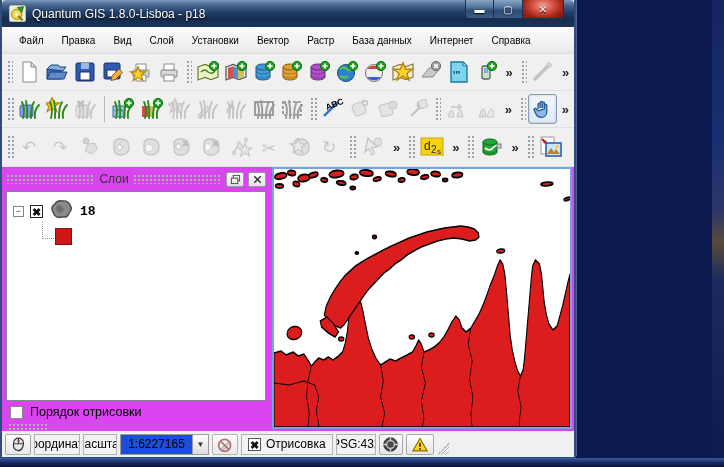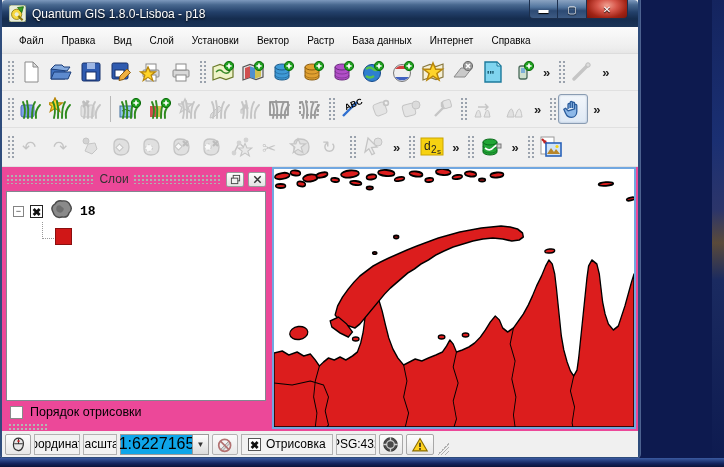--- a/index.html
+++ b/index.html
@@ -7,21 +7,21 @@
   body { font-family:"Liberation Sans", sans-serif; background:#0d1a4f; position:relative; }
 
   
   .desktop-right { position:absolute; right:0; top:0; width:12px; height:467px;
     background:linear-gradient(180deg,#14245e 0%,#1a2f72 30%,#2c356a 45%,#5a4a3a 52%,#1a2a60 60%,#0d1a4f 100%); }
   .desktop-bottom { position:absolute; left:0; bottom:0; width:724px; height:9px;
     background:linear-gradient(180deg,#3a5aa0,#14245e 60%,#0a1238); overflow:hidden; white-space:nowrap; }
   .desktop-bottom span { color:rgba(255,255,255,.7); font-size:7px; display:inline-block; margin:1px 34px 0 34px; }
 
   
-  .window { position:absolute; left:0; top:0; width:640px; height:458px;
+  .window { position:absolute; left:0; top:0; width:576px; height:458px;
     border:2px solid #2e4c7c; border-top:none; border-bottom-width:4px;
     border-radius:0 0 4px 4px; background:#f0f0f0;
     box-shadow:0 0 0 1px rgba(140,170,210,.5); }
   .titlebar { height:27px; background:linear-gradient(180deg,#7d99bd 0%,#48688f 18%,#23406a 45%,#152c4e 70%,#1b3458 100%);
     display:flex; align-items:center; padding-left:7px; position:relative; border-radius:4px 4px 0 0; }
   .titlebar .qgis-logo { width:17px; height:17px; margin-right:6px; }
   .title-text { color:#fff; font-size:12px; text-shadow:0 1px 2px #000; }
   .winbtns { position:absolute; right:10px; top:0; display:flex; }
   .winbtn { height:19px; border:1px solid #1c2f4d; border-top:none; display:flex; align-items:center; justify-content:center;
     color:#fff; font-size:10px; background:linear-gradient(180deg,#8ba4c2 0%,#52759e 40%,#2d4a73 60%,#3d5b84 100%);
@@ -45,21 +45,21 @@
   .tb-sep { width:1px; height:26px; background:#b8b8b8; margin:0 4px; }
   .tb-btn { width:30px; height:30px; border:1px solid transparent; background:transparent;
     display:flex; align-items:center; justify-content:center; padding:0; }
   .tb-btn svg { display:block; }
   .tb-btn.disabled { filter:grayscale(1) opacity(.5); }
   .tb-btn.pressed { border:1px solid #8a9cb2; border-radius:3px;
     background:linear-gradient(180deg,#f2f6fb,#dfe9f5); box-shadow:inset 0 0 2px rgba(90,120,160,.5); }
   .tb-chev { font-size:13px; font-weight:bold; color:#222; padding:0 5px; cursor:default; }
 
   
-  .main { display:flex; height:264px; background:#ec4899; }
+  .main { display:flex; height:264px; background:#d946ef; }
   .dock { width:268px; display:flex; flex-direction:column; padding:2px 2px 0 2px; }
   .dock-header { height:20px; display:flex; align-items:center; gap:4px; padding:0 2px; }
   .dock-dots { flex:1; height:10px;
     background-image:radial-gradient(circle, #b0b0b0 0.8px, transparent 1px);
     background-size:4px 4px; }
   .dock-title { font-size:12px; color:#333; }
   .dock-btn { width:18px; height:15px; border:1px solid #9b9b9b; border-radius:2px;
     background:linear-gradient(180deg,#fefefe,#e3e3e3); display:flex; align-items:center; justify-content:center; }
   .dock-btn svg { display:block; }
   .tree { flex:1; background:#fff; border:1px solid #828790; margin:2px 2px 0 2px; position:relative; }
@@ -85,21 +85,21 @@
 
   
   .statusbar { height:26px; display:flex; align-items:center; gap:3px; padding:0 3px; background:#f0f0f0; }
   .sb-btn { height:21px; border:1px solid #a8a8a8; border-radius:2px; background:linear-gradient(180deg,#fdfdfd,#e7e7e7);
     display:flex; align-items:center; justify-content:center; }
   .sb-label { height:21px; border:1px solid #b2b2b2; background:#f2f2f2; font-size:12px; color:#000;
     display:flex; align-items:center; justify-content:center; overflow:hidden; white-space:nowrap; }
   .sb-field { height:21px; border:1px solid #9b9b9b; background:#fff; font-size:12px; color:#000;
     display:flex; align-items:center; justify-content:center; overflow:hidden; white-space:nowrap; }
   .sb-combo { height:21px; display:flex; }
-  .sb-combo .val { width:72px; border:1px solid #9b9b9b; border-right:none; background:#0ea5e9; font-size:16px;
+  .sb-combo .val { width:72px; border:1px solid #9b9b9b; border-right:none; background:#1d4ed8; font-size:12px;
     display:flex; align-items:center; justify-content:center; }
   .sb-combo .arrow { width:17px; border:1px solid #9b9b9b; background:linear-gradient(180deg,#fdfdfd,#dcdcdc);
     display:flex; align-items:center; justify-content:center; font-size:8px; color:#333; }
   .sb-check { height:21px; border:1px solid #b2b2b2; background:#f2f2f2; display:flex; align-items:center; gap:5px; padding:0 6px; }
   .sb-check .box { width:13px; height:13px; border:1px solid #555; background:#fff; font-size:11px; line-height:12px;
     text-align:center; font-weight:bold; color:#111; }
   .sb-check .lbl { font-size:12px; }
   .grip { width:12px; height:12px; align-self:flex-end; margin-bottom:2px;
     background:linear-gradient(135deg, transparent 50%, #b0b0b0 50%, #b0b0b0 55%, transparent 55%, transparent 65%, #b0b0b0 65%, #b0b0b0 70%, transparent 70%, transparent 80%, #b0b0b0 80%, #b0b0b0 85%, transparent 85%); }
 </style>

